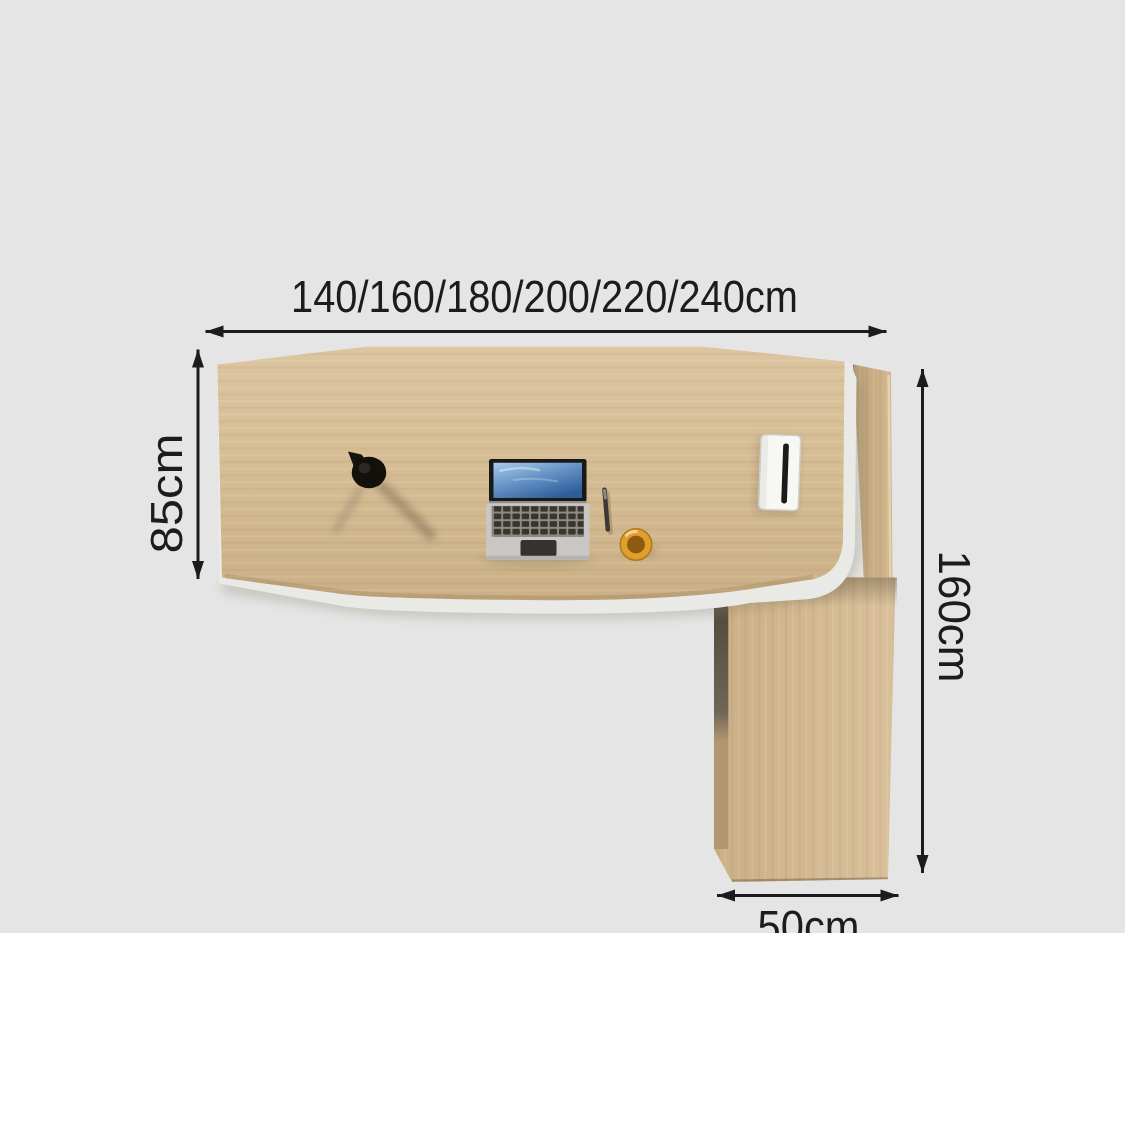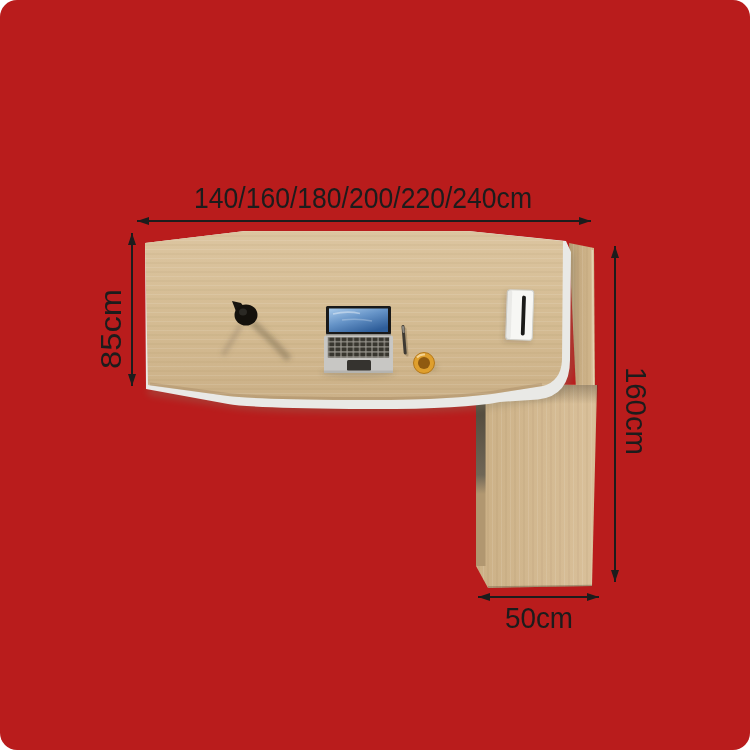--- a/index.html
+++ b/index.html
@@ -1,17 +1,17 @@
 <!DOCTYPE html>
 <html><head>
 <meta charset="utf-8">
 <style>
   html,body{margin:0;padding:0;background:#ffffff;}
-  .canvas{position:relative;width:750px;height:750px;background:#b91c1c;overflow:hidden;
-          font-family:"Liberation Sans",sans-serif;border-radius:17px;}
+  .canvas{position:relative;width:750px;height:622px;background:#e5e5e5;overflow:hidden;
+          font-family:"Liberation Sans",sans-serif;}
   svg{position:absolute;inset:0;display:block;}
   text{font-family:"Liberation Sans","DejaVu Sans",sans-serif;fill:#1c1c1c;}
 </style>
 </head>
 <body>
 
 <div class="canvas">
 <svg width="750" height="750" viewBox="0 0 750 750">
   <defs>
     <linearGradient id="deskGrad" x1="0" y1="0" x2="0" y2="1">

